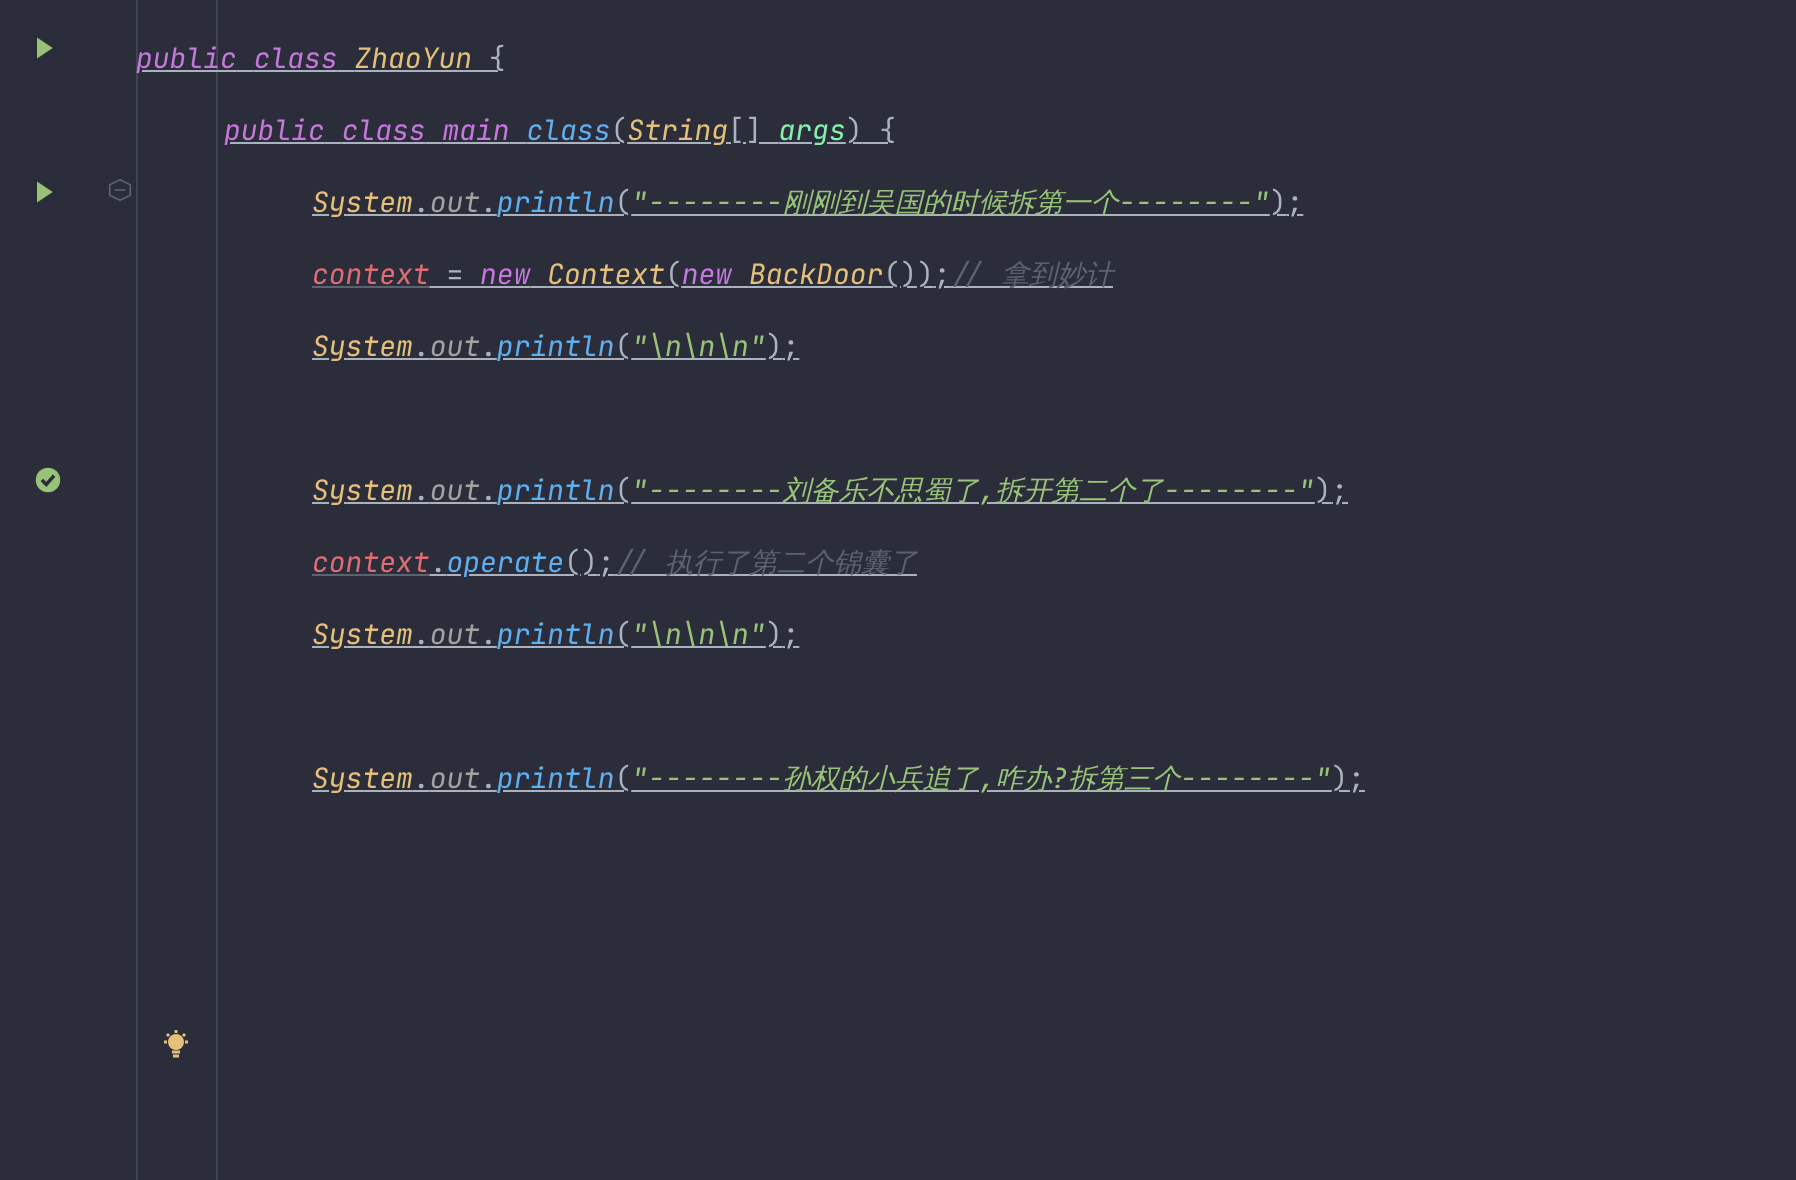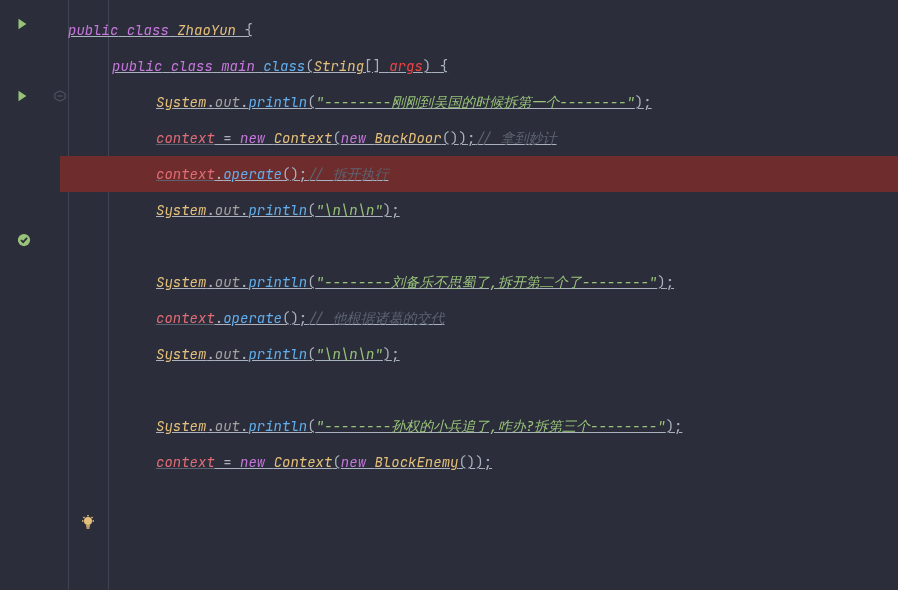--- a/index.html
+++ b/index.html
@@ -67,21 +67,21 @@
 }
 .line.highlighted {
   background: #6e2c2c;
 }
 .ind1 { padding-left: 8px; }
 .ind2 { padding-left: 52px; }
 .ind3 { padding-left: 96px; }
 
 .kw { color: #c678dd; }
 .cls { color: #e5c07b; }
-.id { color: #ef4444; }
+.id { color: #86efac; }
 .idu { color: #e06c75; text-decoration: underline; text-decoration-color: #5c6370; }
 .mth { color: #61afef; }
 .fld { color: #a3a3a3; }
 .pnc { color: #abb2bf; font-style: normal; }
 .str { color: #98c379; }
 .cmt { color: #5c6370; }
 .typ { color: #e5c07b; text-align: center; }
 .run-svg { fill: #98c379; }
 </style>
 </head>
@@ -128,32 +128,30 @@
     <div class="line ind1"><span class="kw">public</span> <span class="kw">class</span> <span class="cls">ZhaoYun</span><span class="pnc"> {</span></div>
 
 
     <div class="line ind2"><span class="kw">public</span> <span class="kw">class</span> <span class="kw">main</span> <span class="mth">class</span><span class="pnc">(</span><span class="typ">String</span><span class="pnc">[] </span><span class="id">args</span><span class="pnc">)</span><span class="pnc"> {</span></div>
 
 
     <div class="line ind3"><span class="typ">System</span><span class="pnc">.</span><span class="fld">out</span><span class="pnc">.</span><span class="mth">println</span><span class="pnc">(</span><span class="str">"--------刚刚到吴国的时候拆第一个--------"</span><span class="pnc">)</span><span class="pnc">;</span></div>
 
     <div class="line ind3"><span class="idu">context</span><span class="pnc"> = </span><span class="kw">new</span><span> </span><span class="typ">Context</span><span class="pnc">(</span><span class="kw">new</span><span> </span><span class="typ">BackDoor</span><span class="pnc">(</span><span class="pnc">)</span><span class="pnc">)</span><span class="pnc">;</span><span class="cmt">// 拿到妙计</span></div>
 
-    <div class="line ind3 highlighted"><span class="idu">context</span><span class="pnc">.</span><span class="mth">operate</span><span class="pnc">(</span><span class="pnc">)</span><span class="pnc">;</span><span class="cmt">// 拆开执行</span></div>
 
     <div class="line ind3"><span class="typ">System</span><span class="pnc">.</span><span class="fld">out</span><span class="pnc">.</span><span class="mth">println</span><span class="pnc">(</span><span class="str">"\n\n\n"</span><span class="pnc">)</span><span class="pnc">;</span></div>
 
     <div class="line"></div>
 
     <div class="line ind3"><span class="typ">System</span><span class="pnc">.</span><span class="fld">out</span><span class="pnc">.</span><span class="mth">println</span><span class="pnc">(</span><span class="str">"--------刘备乐不思蜀了,拆开第二个了--------"</span><span class="pnc">)</span><span class="pnc">;</span></div>
 
 
-    <div class="line ind3"><span class="idu">context</span><span class="pnc">.</span><span class="mth">operate</span><span class="pnc">(</span><span class="pnc">)</span><span class="pnc">;</span><span class="cmt">// 他根据诸葛的交代</span></div>
+    <div class="line ind3"><span class="idu">context</span><span class="pnc">.</span><span class="mth">operate</span><span class="pnc">(</span><span class="pnc">)</span><span class="pnc">;</span><span class="cmt">// 执行了第二个锦囊了</span></div>
 
     <div class="line ind3"><span class="typ">System</span><span class="pnc">.</span><span class="fld">out</span><span class="pnc">.</span><span class="mth">println</span><span class="pnc">(</span><span class="str">"\n\n\n"</span><span class="pnc">)</span><span class="pnc">;</span></div>
 
     <div class="line"></div>
 
     <div class="line ind3"><span class="typ">System</span><span class="pnc">.</span><span class="fld">out</span><span class="pnc">.</span><span class="mth">println</span><span class="pnc">(</span><span class="str">"--------孙权的小兵追了,咋办?拆第三个--------"</span><span class="pnc">)</span><span class="pnc">;</span></div>
 
-    <div class="line ind3"><span class="idu">context</span><span class="pnc"> = </span><span class="kw">new</span><span> </span><span class="typ">Context</span><span class="pnc">(</span><span class="kw">new</span><span> </span><span class="typ">BlockEnemy</span><span class="pnc">(</span><span class="pnc">)</span><span class="pnc">)</span><span class="pnc">;</span></div>
   </div>
 </div>
 
 </body></html>

